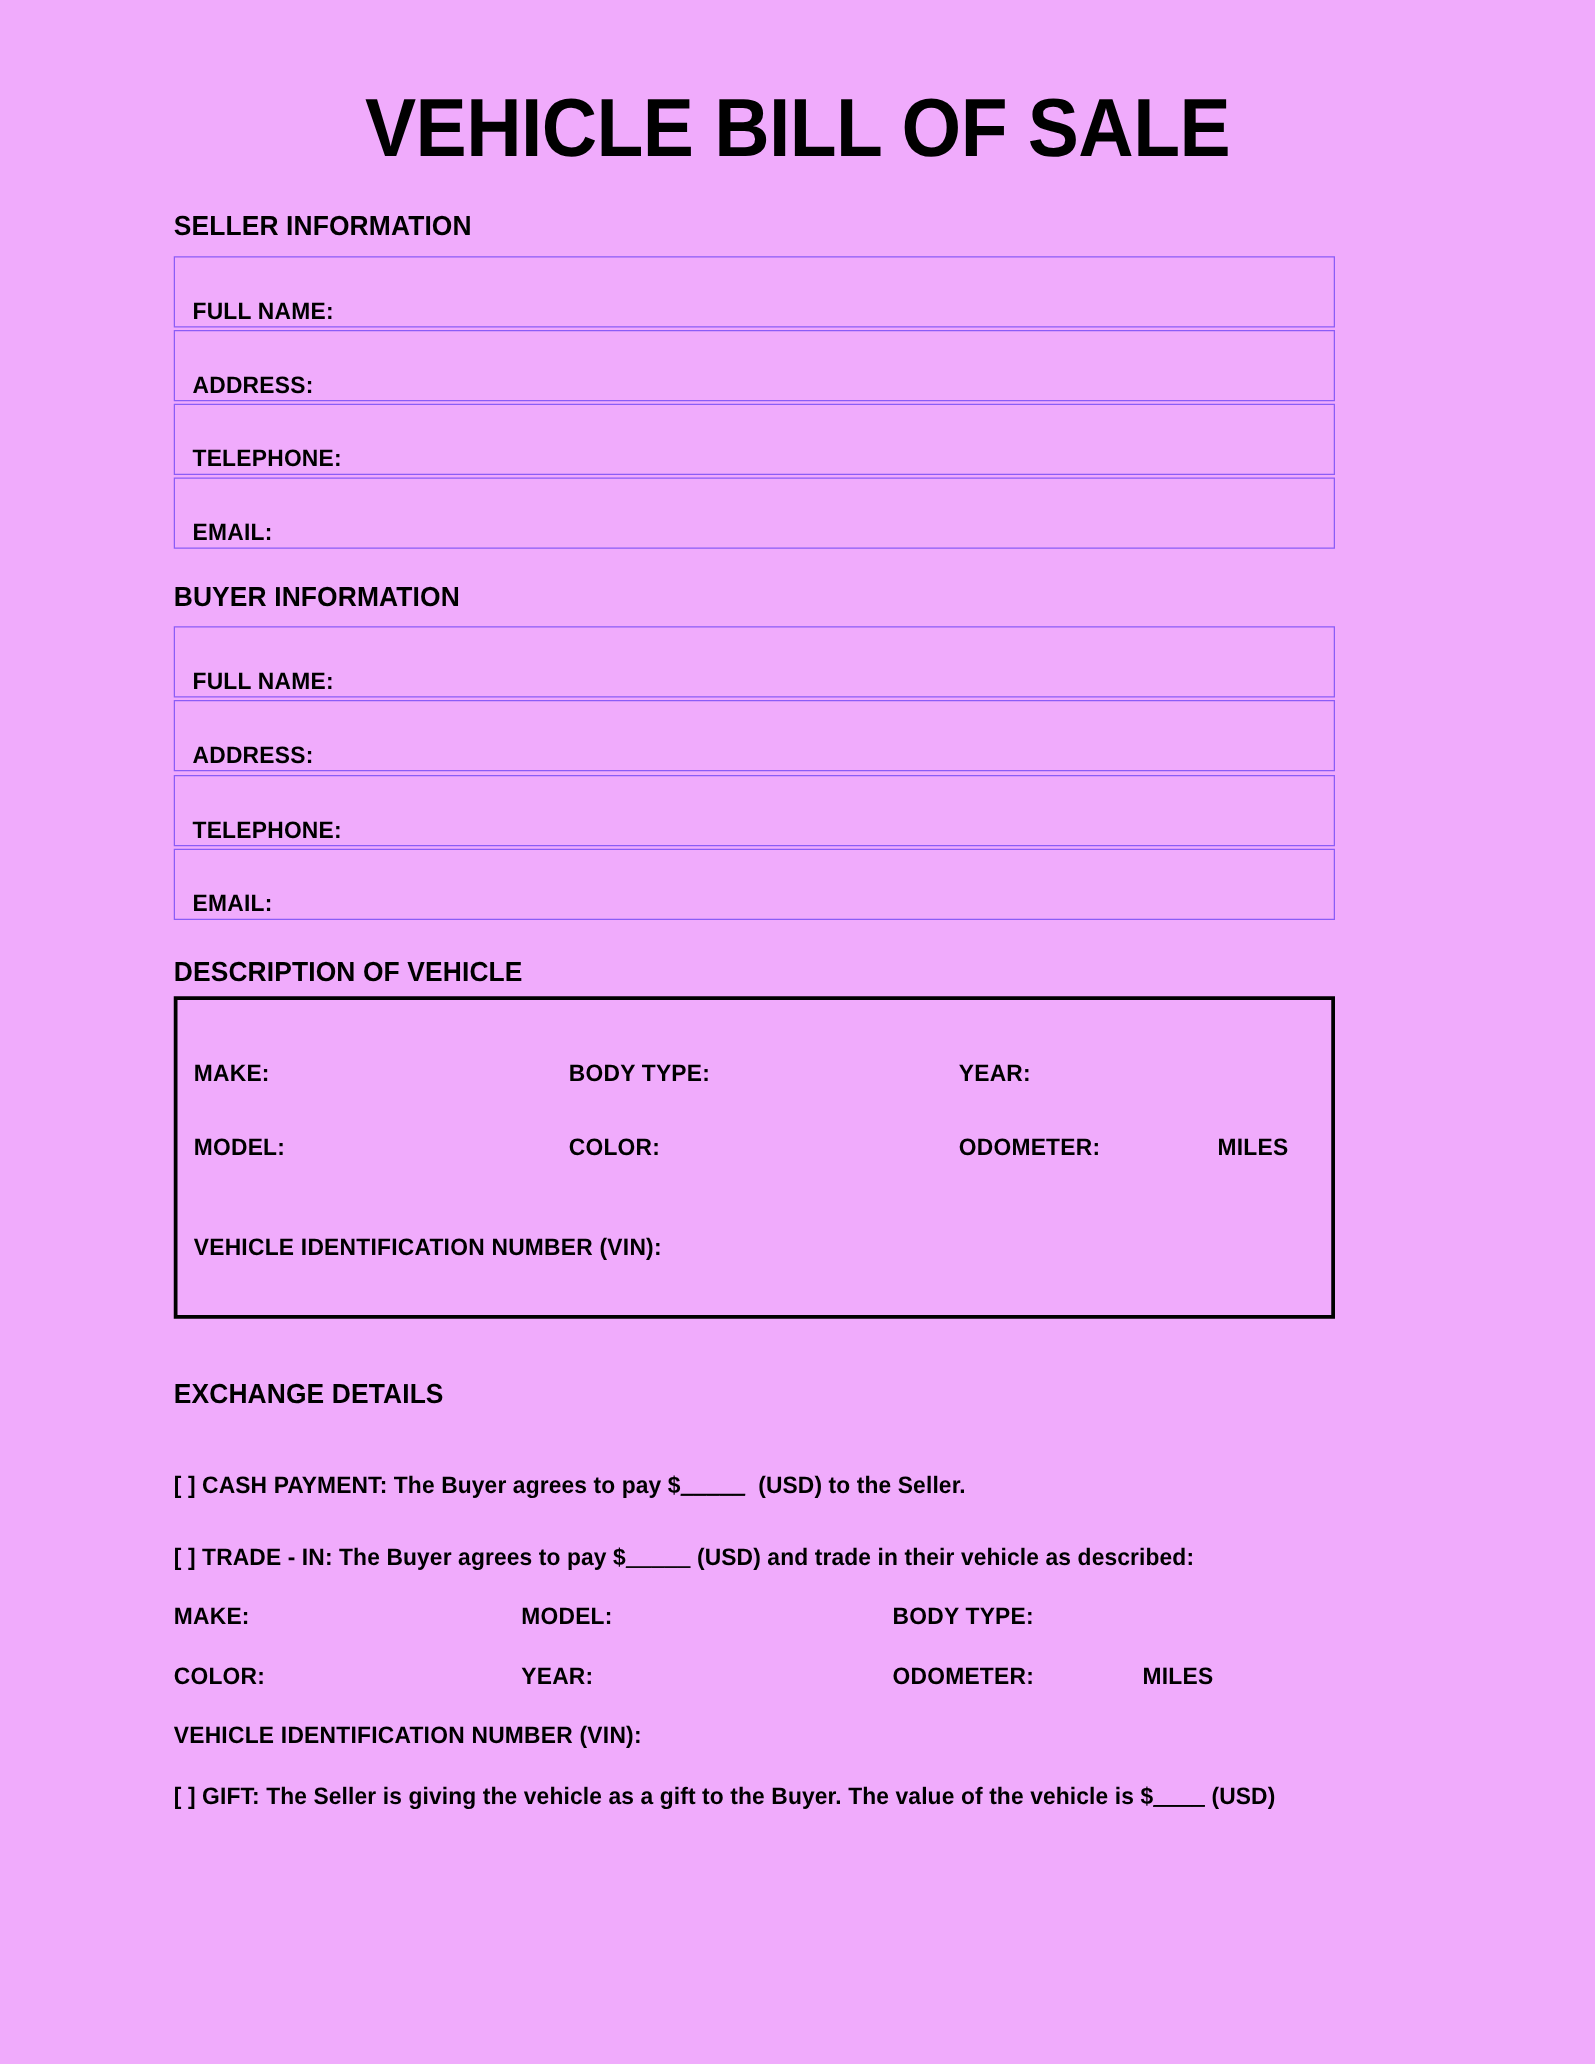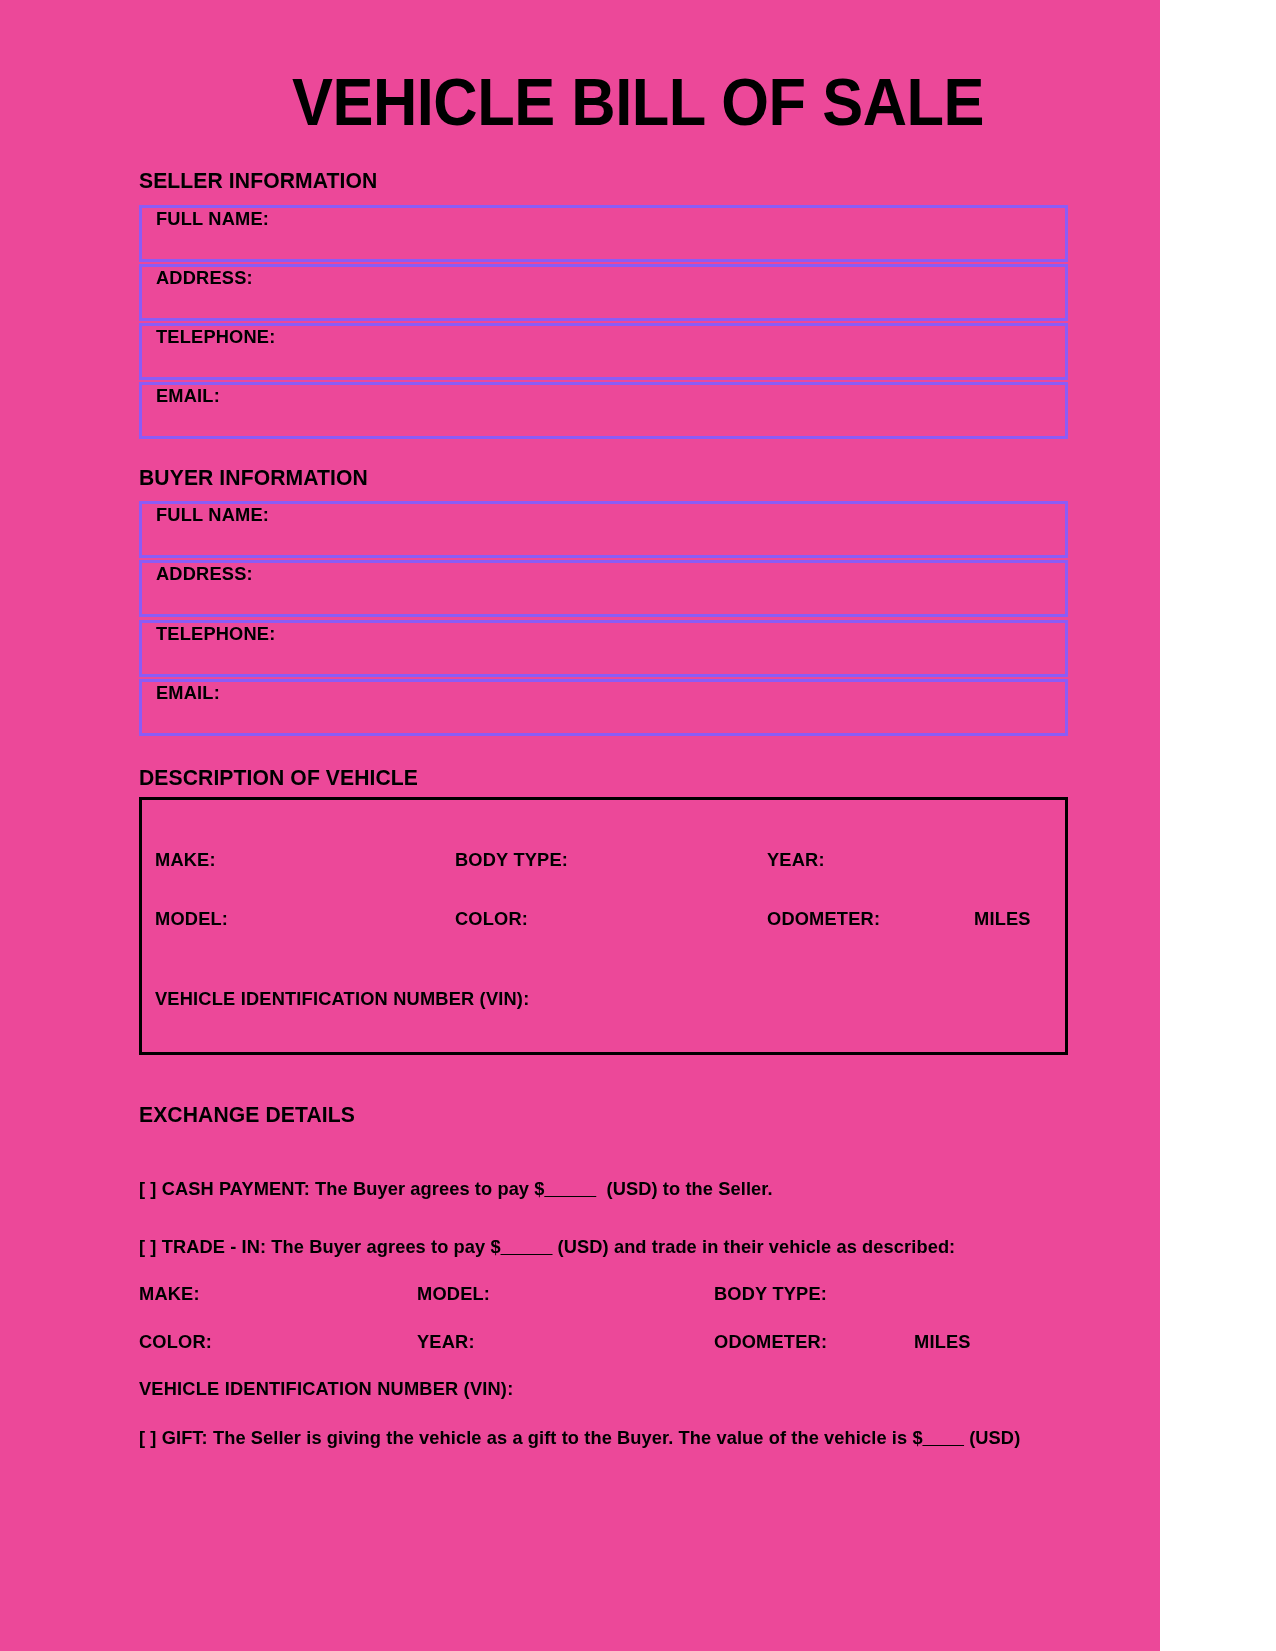--- a/index.html
+++ b/index.html
@@ -10,23 +10,23 @@
   body {
     width: 1276px;
     height: 1651px;
     font-family: "Liberation Sans", sans-serif;
     color: #000000;
     position: relative;
     overflow: hidden;
   }
   .page {
     position: relative;
-    width: 1160px;
+    width: 1276px;
     height: 1651px;
-    background: #ec4899;
+    background: #f0abfc;
     text-decoration: underline;
   }
 
   
   .doc-title {
     position: absolute;
     left: 0;
     top: 68px;
     width: 1276px;
     text-align: center;
@@ -48,23 +48,23 @@
     transform-origin: left center;
     white-space: nowrap;
   }
 
   
   .field-box {
     position: absolute;
     left: 139px;
     width: 929px;
     box-sizing: border-box;
-    border: 3px solid #8b5cf6;
+    border: 1px solid #8b5cf6;
     display: flex;
-    align-items: flex-start;
+    align-items: flex-end;
   }
   .field-box .field-label {
     font-size: 19px;
     font-weight: bold;
     letter-spacing: 0.2px;
     margin-left: 14px;
     white-space: nowrap;
     transform: scaleX(0.96);
     transform-origin: left center;
   }

